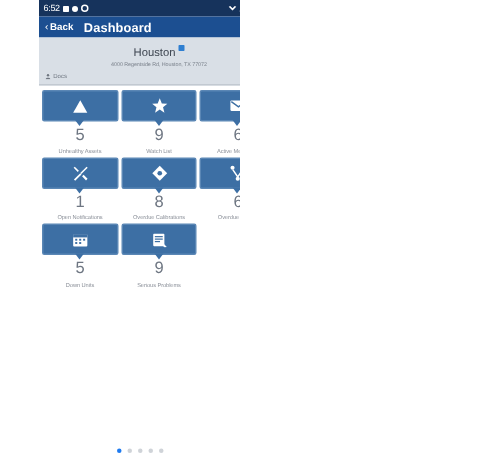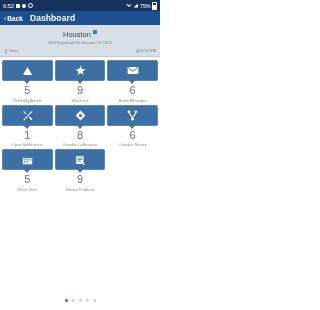--- a/index.html
+++ b/index.html
@@ -2,21 +2,21 @@
 <html><head>
 <meta charset="utf-8">
 <style>
   html,body{margin:0;padding:0;}
   body{
     width:160px;height:310px;overflow:hidden;
     background:#ffffff;
     font-family:"Liberation Sans", sans-serif;
     -webkit-font-smoothing:antialiased;
   }
-  #app{position:relative;width:160px;height:310px;background:#ffffff;}
+  #app{position:relative;width:160px;height:310px;background:#ffffff;padding-left:26px;}
 
   
   .statusbar{
     height:11px;background:#16335c;color:#ffffff;
     display:flex;align-items:center;justify-content:space-between;
     padding:0 3px;box-sizing:border-box;
   }
   .sb-left{display:flex;align-items:center;gap:2px;}
   .sb-right{display:flex;align-items:center;gap:1px;}
   .sb-clock{font-size:6px;letter-spacing:-.2px;}

